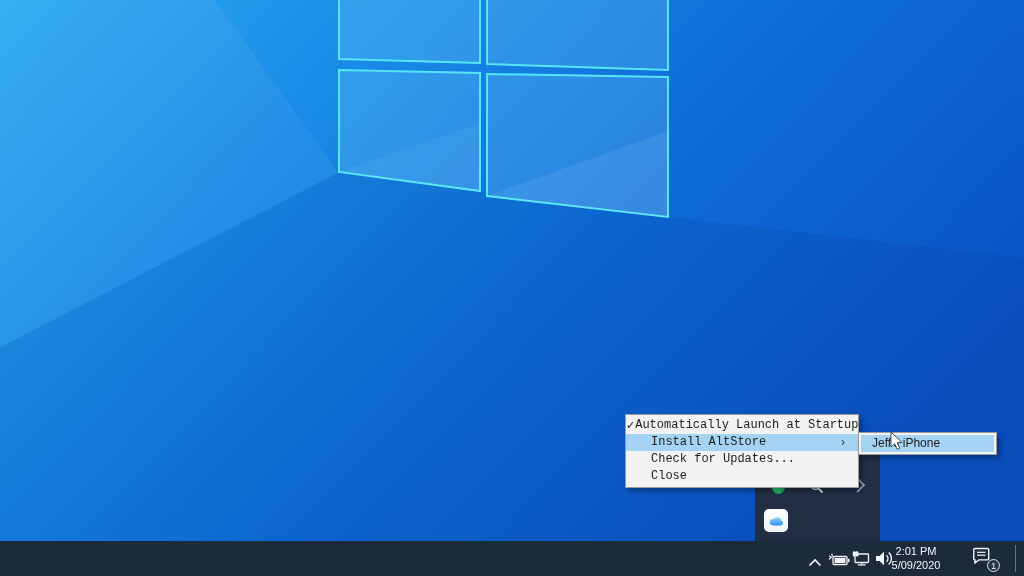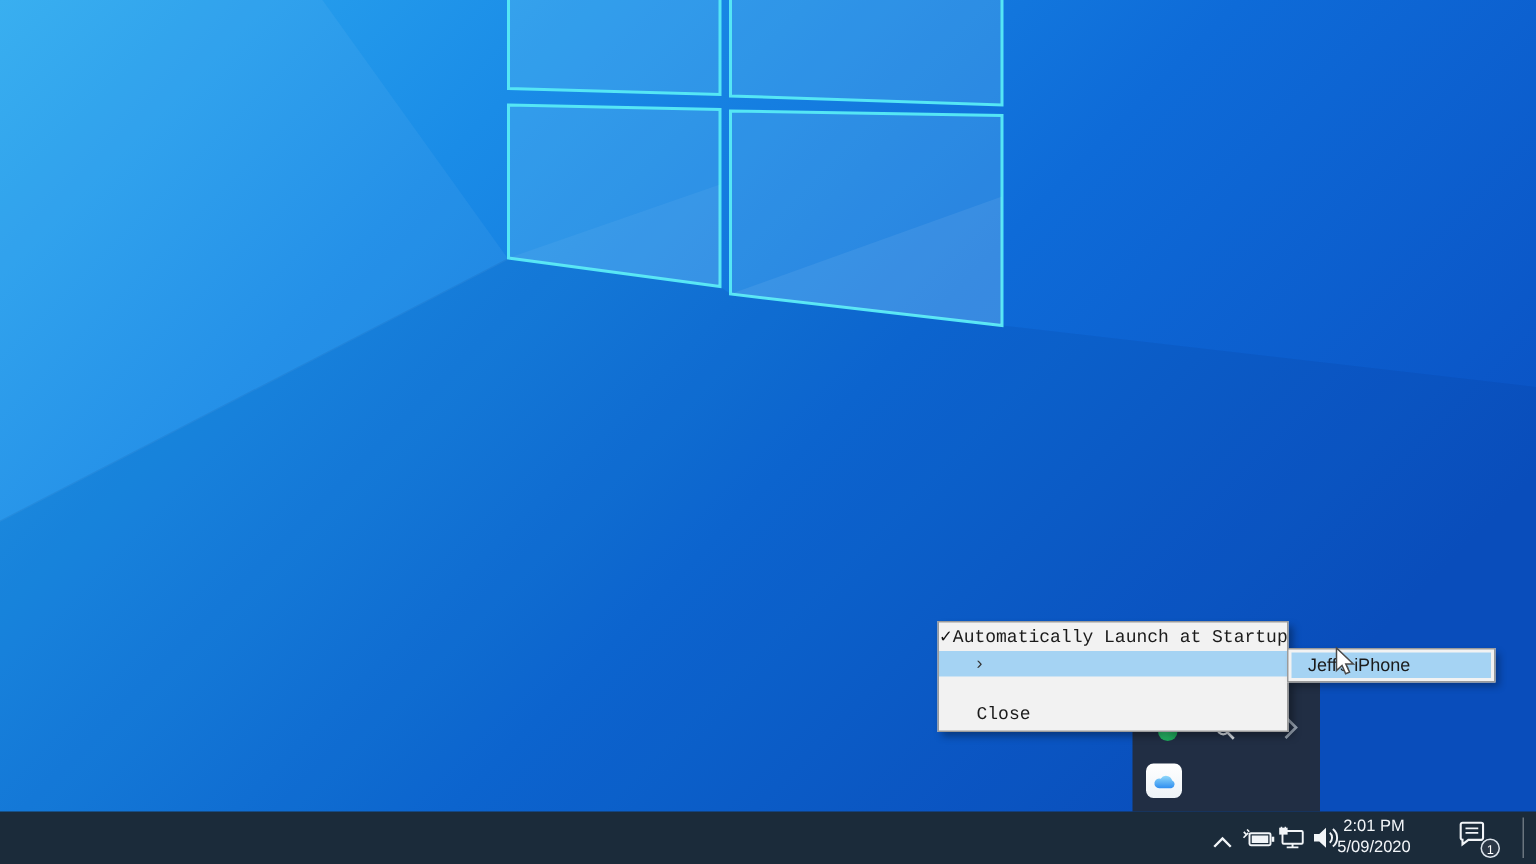--- a/index.html
+++ b/index.html
@@ -185,24 +185,26 @@
   </div>
 
   <div class="ctx-menu">
     <div class="menu-row">
       <span class="menu-gutter">✓</span>
       <span class="menu-label">Automatically Launch at Startup</span>
       <span class="menu-arrow"></span>
     </div>
     <div class="menu-row highlighted">
       <span class="menu-gutter"></span>
+      <span class="menu-label">Install AltStore</span>
       <span class="menu-arrow">›</span>
     </div>
     <div class="menu-row">
       <span class="menu-gutter"></span>
+      <span class="menu-label">Check for Updates...</span>
       <span class="menu-arrow"></span>
     </div>
     <div class="menu-row">
       <span class="menu-gutter"></span>
       <span class="menu-label">Close</span>
       <span class="menu-arrow"></span>
     </div>
   </div>
 
   <div class="sub-menu">

